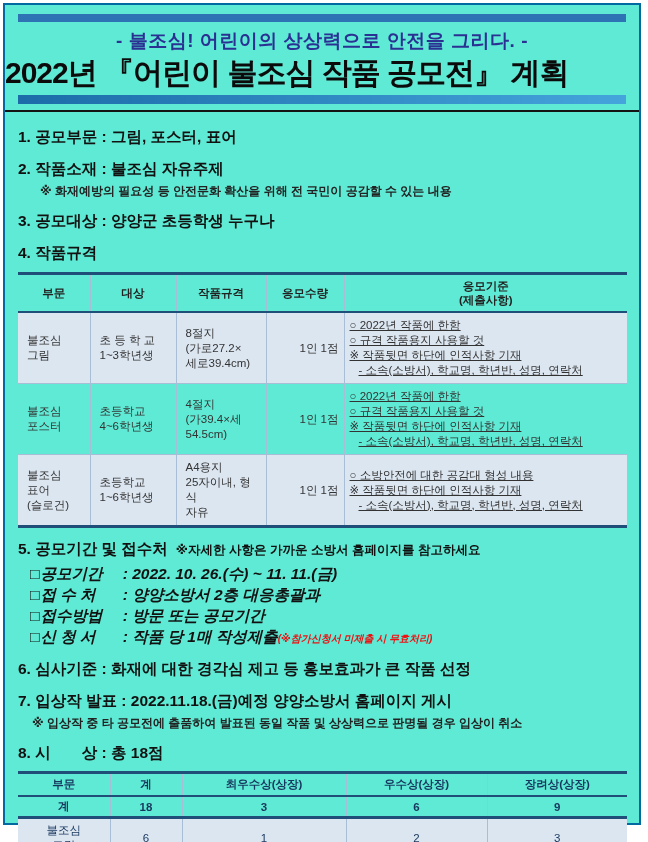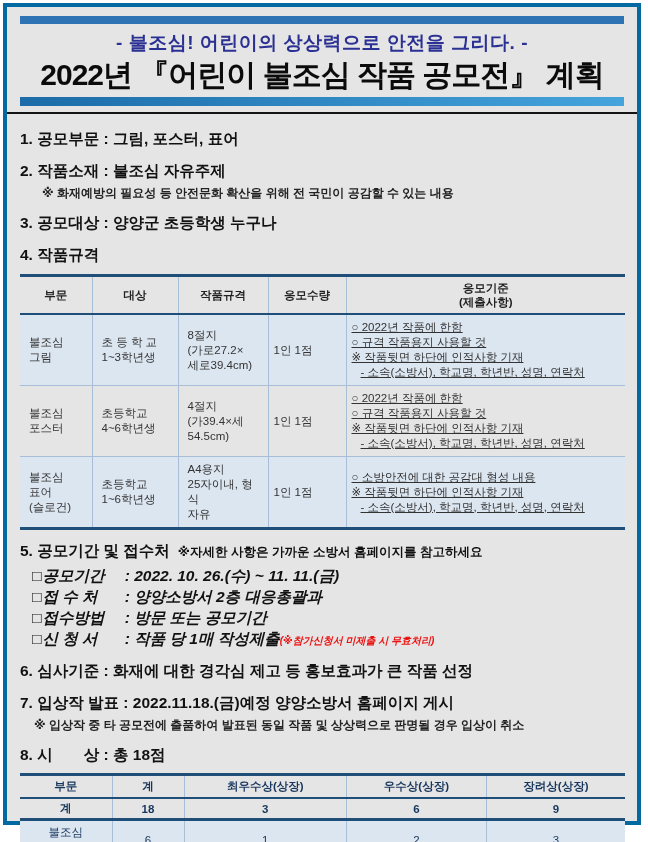--- a/index.html
+++ b/index.html
@@ -1,47 +1,47 @@
 <!DOCTYPE html>
 <html><head>
 <meta charset="utf-8">
 <style>
   html,body{margin:0;padding:0;background:#fff;}
   body{width:648px;height:842px;position:relative;overflow:hidden;
        font-family:"Liberation Sans","DejaVu Sans",sans-serif;color:#111;}
   .outer{position:absolute;left:3px;top:3px;width:638px;height:822px;
-         border:4px solid #0369a1;box-sizing:border-box;background:#e5e5e5;}
+         border:2px solid #0369a1;box-sizing:border-box;background:#5eead4;}
 
   
   .title-block{border-bottom:2px solid #141414;padding:9px 0 6px;}
   .bar-top{height:8px;margin:0 13px;background:#2e74b5;}
   .slogan{margin-top:6px;text-align:center;font-size:19px;font-weight:bold;
           color:#2b3193;letter-spacing:.5px;}
-  .main-title{text-align:center;font-size:30px;font-weight:900;color:#0b0b0b;
+  .main-title{text-align:left;font-size:30px;font-weight:900;color:#0b0b0b;
               letter-spacing:-1px;line-height:37px;}
   .bar-bottom{height:9px;margin:4px 13px 0;
               background:linear-gradient(to right,#1b6ca8,#45a4dc);}
 
   
   .doc{padding:4px 12px 0 13px;}
   .sec{margin-top:11px;font-size:15.5px;font-weight:bold;}
   .sub-note{margin:3px 0 0 22px;font-size:12px;font-weight:bold;color:#222;}
 
   
   table{border-collapse:collapse;width:100%;}
   .spec{margin-top:8px;border-top:3px solid #1f4e79;border-bottom:3px solid #1f4e79;
         font-size:11.5px;color:#333;}
   .spec th{font-weight:bold;color:#222;padding:4px 2px;border-bottom:2px solid #1f4e79;
            white-space:pre-line;line-height:14px;}
   .spec td{padding:5px 5px;vertical-align:middle;line-height:15px;}
   .spec th + th,.spec td + td{border-left:1px solid #a8bdd6;}
   .spec tbody tr + tr td{border-top:1px solid #a8bdd6;}
   .spec tbody tr:nth-child(odd){background:#dce6f1;}
   .pre{white-space:pre-line;}
-  .c{text-align:left;}
+  .c{text-align:right;}
   .lpad{padding-left:9px !important;}
   .crit div{line-height:15px;text-decoration:underline;}
   .crit .indent{padding-left:9px;}
 
   
   .s5-note{font-size:12.5px;margin-left:8px;}
   .list{margin:4px 0 0 12px;font-style:italic;}
   .li{font-size:15.5px;font-weight:bold;margin-top:2px;line-height:19px;}
   .li .bullet{margin-right:1px;}
   .li .lbl{display:inline-block;min-width:78px;}

